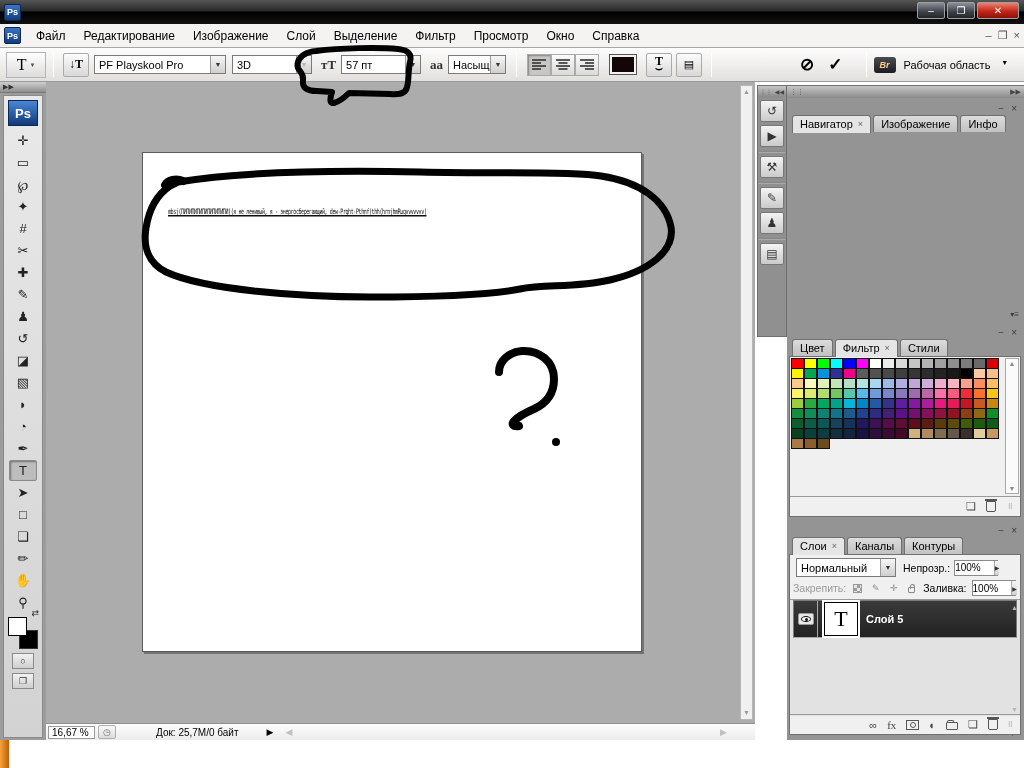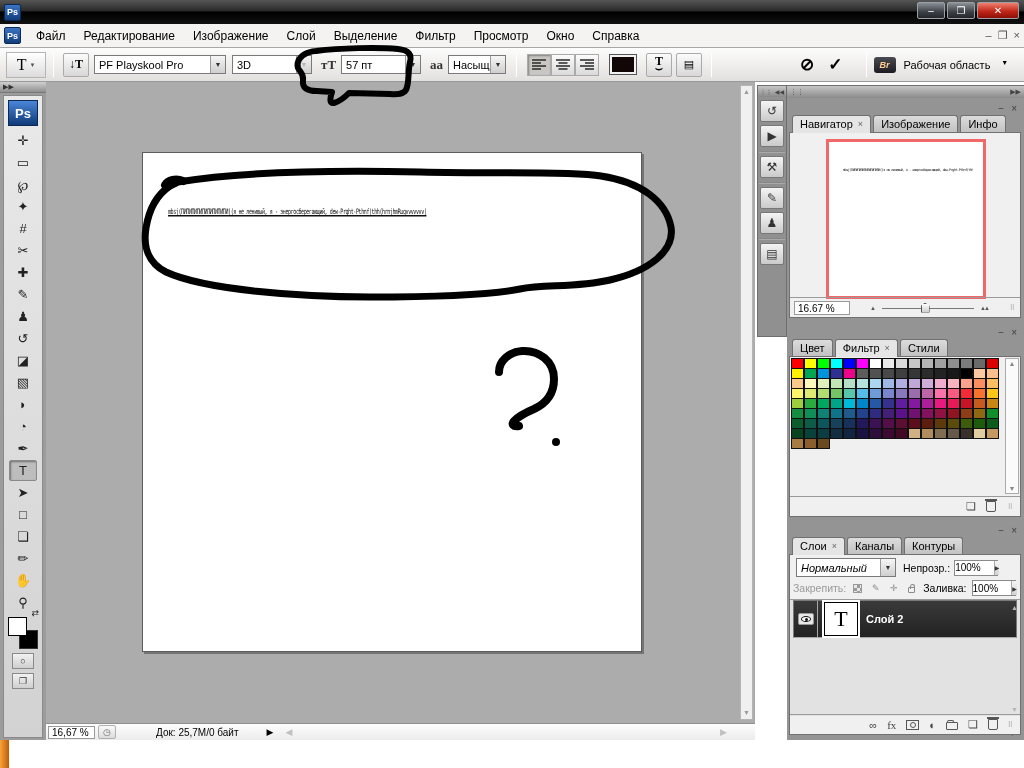--- a/index.html
+++ b/index.html
@@ -150,21 +150,21 @@
   .swscroll .sarr { position:absolute; left:0; width:12px; text-align:center; color:#888; font-size:7px; }
   .panelbottom { position:absolute; left:0; right:0; bottom:0; height:20px; border-top:1px solid #9a9a9a;
     display:flex; align-items:center; justify-content:flex-end; gap:10px; padding-right:6px; }
   .pbbtn { color:#444; font-size:11px; display:flex; align-items:center; }
   .trash { width:10px; height:11px; border:1px solid #555; border-radius:0 0 2px 2px; position:relative; }
   .trash::before { content:""; position:absolute; left:-2px; top:-3px; width:12px; height:2px; background:#555; }
 
   
   #ly-body { height:181px; }
   .blendrow { display:flex; align-items:center; padding:3px 3px 2px; gap:4px; }
-  .blendsel { width:100px;font-style:italic; }
+  .blendsel { width:100px; }
   .lbl { font-size:10.5px; }
   .lbl.gray { color:#9a9a9a; }
   .spin { width:44px; height:16px; background:#fff; border:1px solid #8a8a8a; display:flex; align-items:center; }
   .spin .v { flex:1; text-align:right; padding-right:13px; font-size:10px; }
   .spin .sb { width:11px; height:100%; border-left:1px solid #aaa; background:linear-gradient(#f4f4f4,#d2d2d2);
     color:#333; font-size:6px; display:flex; align-items:center; justify-content:center; }
   .lockrow { display:flex; align-items:center; gap:5px; padding:1px 3px 3px; border-bottom:1px solid #9a9a9a; }
   .lockico { width:13px; height:12px; display:flex; align-items:center; justify-content:center; font-size:9px; color:#8a8a8a; }
   .checker { width:9px; height:9px; background:
       linear-gradient(45deg,#9a9a9a 25%,transparent 25%,transparent 75%,#9a9a9a 75%),
@@ -499,35 +499,20 @@
             <span>Изображение</span>
 
           </div>
 
           <div class="ptab">
             <span>Инфо</span>
 
           </div>
         </div>
       <div class="pmenu">▾≡</div>
-      <div class="pbody" id="nav-body">
-        <div class="navpreview">
-          <div class="navline">mbsj(ПИПИПИПИПИПИПИПИПИ((я не ленивый, я - энергосберегающий, dew-Prght-Pthnf(thh(hrnjhmRugvvvvvvv|</div>
-        </div>
-        <div class="navbottom">
-          <div class="navzoom">16.67 %</div>
-          <span class="zo">▲</span>
-          <div class="slider">
-            <div class="track"></div>
-              <div class="thumb"></div>
-          </div>
-          <span class="zi">▲▲</span>
-          <span class="grip">⠿</span>
-        </div>
-      </div>
     </div>
 
     <div class="pgroup" style="top:240px; height:192px;">
       <div class="pchrome">
         <span>−</span>
         <span>×</span>
       </div>
       <div class="ptabs">
 
           <div class="ptab">
@@ -749,21 +734,21 @@
         <div class="layerlist">
           <div class="lrow sel">
             <div class="eyecell">
                 <span class="eyechip">
                   <span class="eye"></span>
                 </span>
               </div>
             <div class="lthumb">
                 <span class="tch">T</span>
               </div>
-            <span class="lname b">Слой 2</span>
+            <span class="lname b">Слой 5</span>
             <span class="lyscrollarr" style="top:4px">▲</span>
           </div>
           <span class="lyscrollarr" style="bottom:3px">▼</span>
         </div>
         <div class="panelbottom">
           <span class="pbbtn">∞</span>
           <span class="pbbtn" style="font-family:'Liberation Serif',serif">fx</span>
           <span class="pbbtn">
               <span class="maskico">
                 <i></i>

